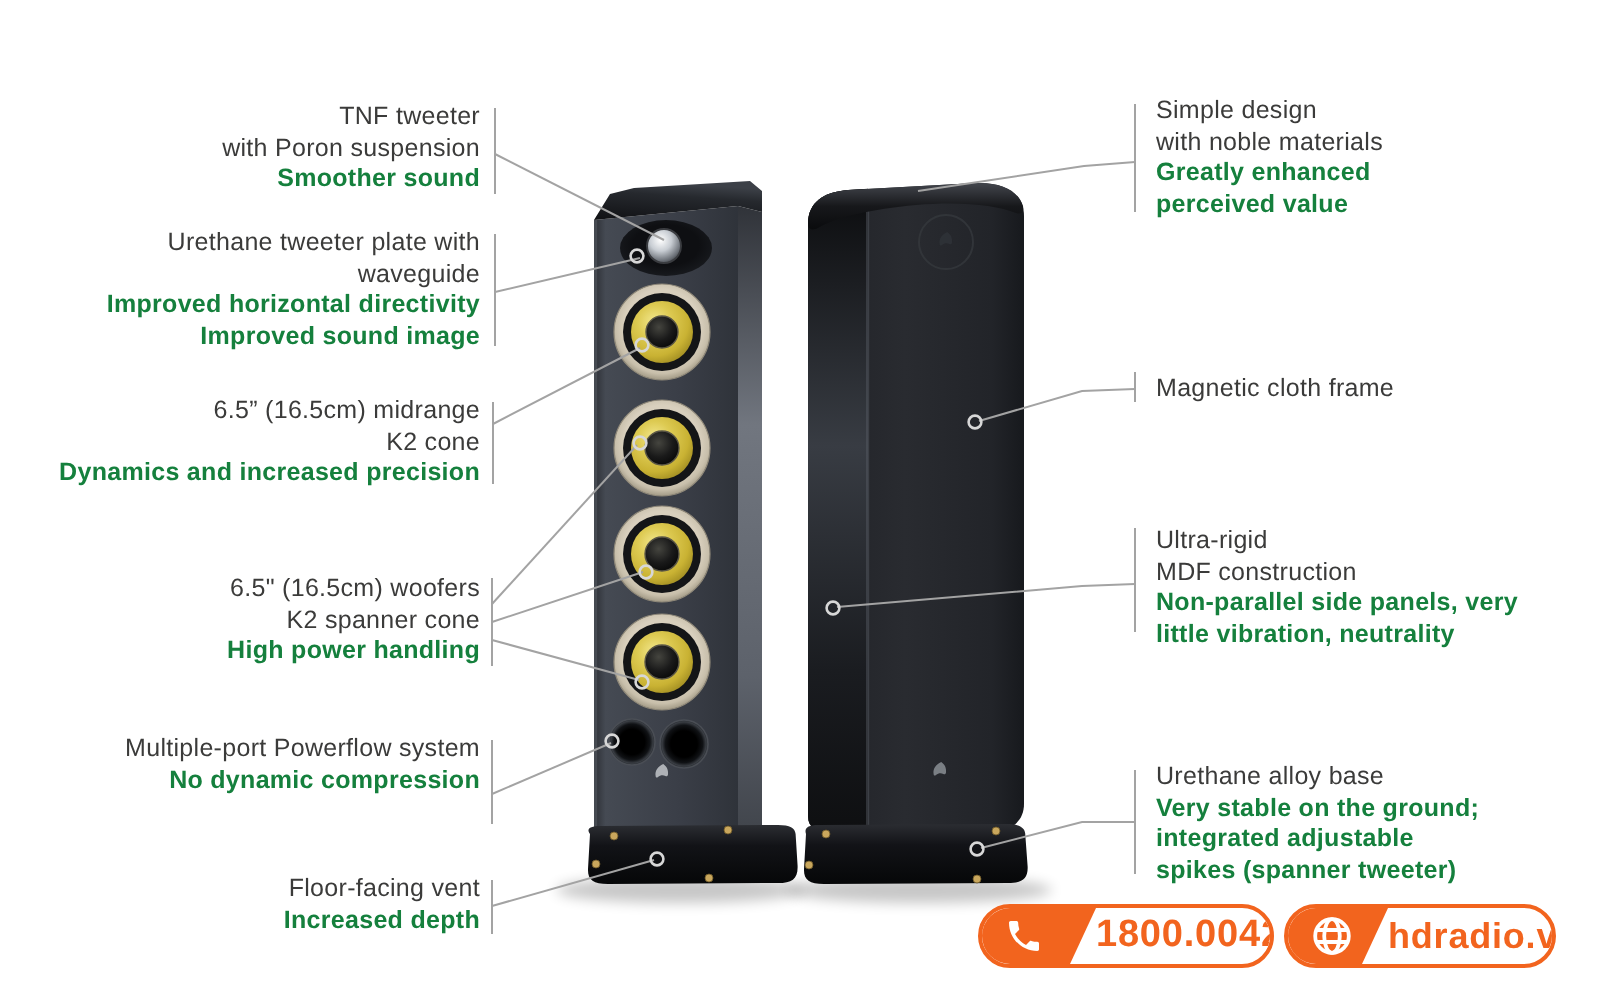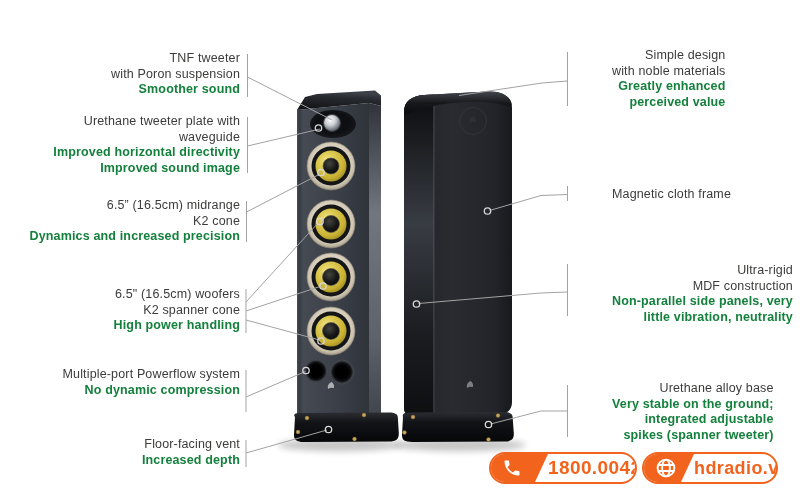--- a/index.html
+++ b/index.html
@@ -7,21 +7,21 @@
     --text:#3B3B3A;
     --line:#A3A3A3;
   }
   html,body{margin:0;padding:0;background:#fff;}
   #stage{
     position:relative;width:800px;height:500px;background:#fff;overflow:hidden;
     font-family:"Liberation Sans","DejaVu Sans",sans-serif;color:var(--text);
   }
   .ann{position:absolute;font-size:12.5px;line-height:15.5px;letter-spacing:.15px;white-space:nowrap;}
   .la{right:560px;text-align:right;}
-  .ra{left:578px;text-align:right;margin-left:34px;}
+  .ra{left:578px;text-align:left;}
   .ln{font-weight:400;color:var(--text);}
   .ln.b{font-weight:700;color:#15803d;}
   svg.scene{position:absolute;left:0;top:0;}
   .badge{
     position:absolute;height:32px;box-sizing:border-box;border:2px solid var(--orange);
     border-radius:17px;background:#fff;display:flex;align-items:center;overflow:hidden;
     text-decoration:none;cursor:pointer;
   }
   .bhead{
     flex:none;height:100%;background:var(--orange);box-sizing:border-box;

